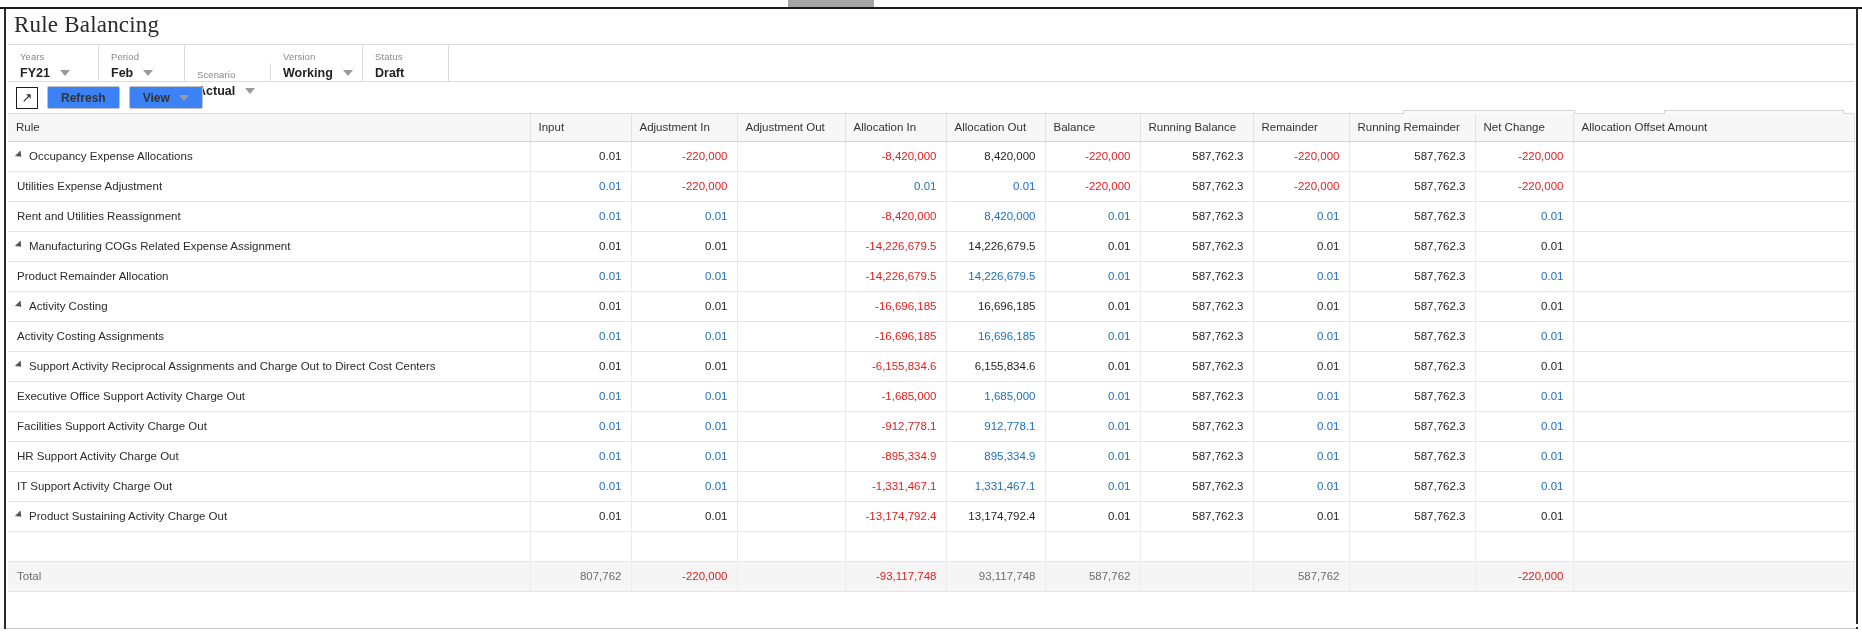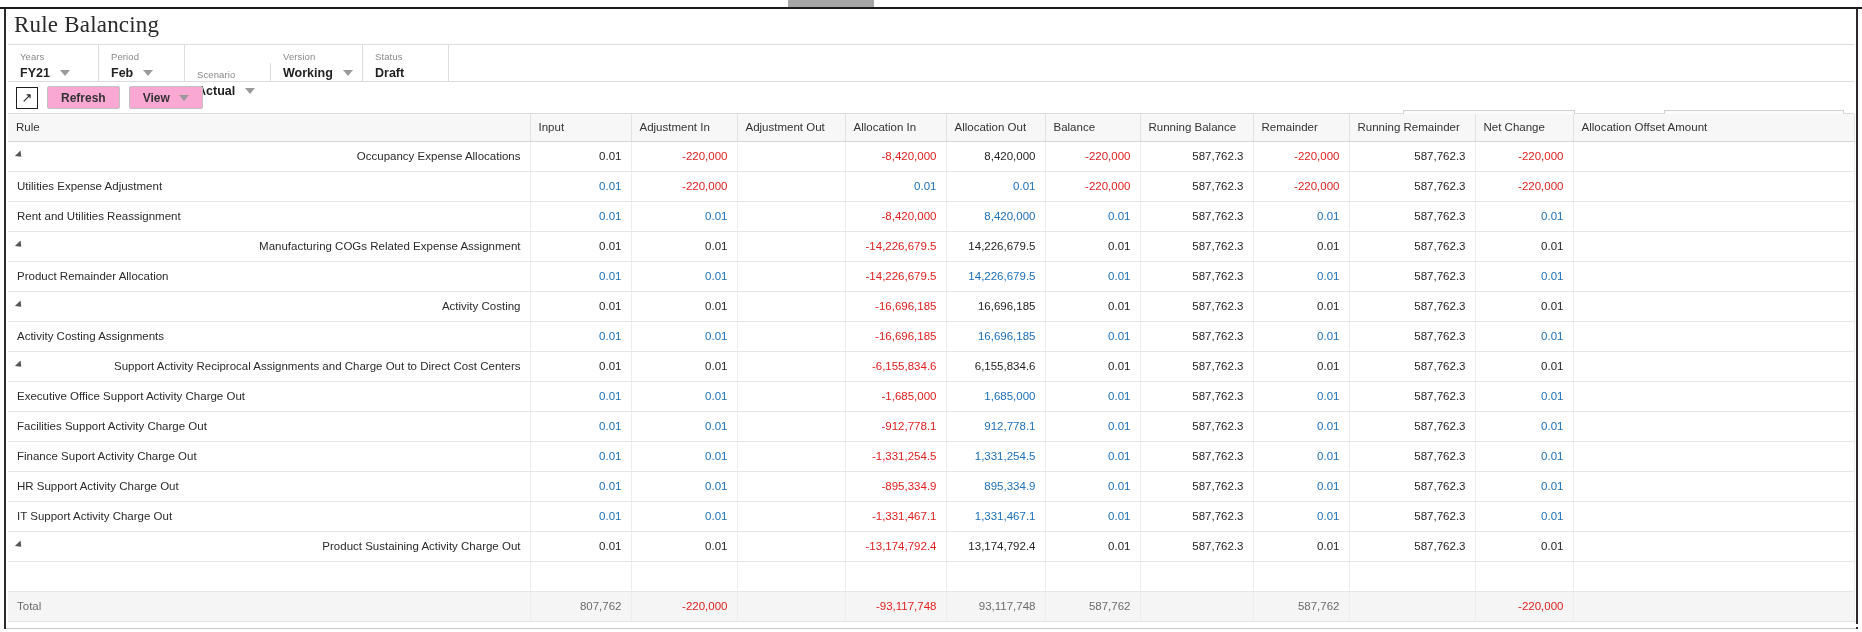--- a/index.html
+++ b/index.html
@@ -92,21 +92,21 @@
     width: 22px; height: 22px;
     border: 1px solid #1f1f1f;
     display: flex; align-items: center; justify-content: center;
     background: #fff;
     font-size: 13px; color: #1f1f1f; line-height: 1;
   }
   .tb-btn {
     margin-left: 9px;
     height: 23px; padding: 0 13px;
     border: 1px solid #c2c2c2; border-radius: 2px;
-    background: #f9a8d4;
+    background: #3b82f6;
     font-size: 12px; font-weight: bold; color: #333;
     display: flex; align-items: center; gap: 9px;
     line-height: 1;
   }
   .tb-right {
     margin-left: auto;
     display: flex; align-items: flex-end; gap: 0;
     padding-right: 10px;
     margin-top: 48px;
   }
@@ -151,21 +151,21 @@
     border-bottom: 1px solid #e6e6e6;
     border-right: 1px solid #ececec;
     padding: 0 9px;
     height: 30px;
     white-space: nowrap;
     overflow: hidden;
     vertical-align: middle;
   }
   td.num { text-align: right; }
   td.rule-cell { text-align: left; }
-  .rule-inner { display: flex; align-items: center; justify-content: space-between; }
+  .rule-inner { display: flex; align-items: center; }
   .tri {
     width: 0; height: 0;
     border-left: 5px solid #555;
     border-top: 4px solid transparent;
     border-bottom: 4px solid transparent;
     transform: rotate(45deg);
     margin-right: 7px; flex: 0 0 auto;
     position: relative; top: -1px;
   }
   .ind-0 { padding-left: 8px; }
@@ -479,38 +479,20 @@
             <td class="num v-blue">0.01</td>
             <td class="num v-black">587,762.3</td>
             <td class="num v-blue">0.01</td>
             <td class="num v-black">587,762.3</td>
             <td class="num v-blue">0.01</td>
             <td class="num v-black"></td>
           </tr>
           <tr>
             <td class="rule-cell ind-1">
               <div class="rule-inner">
-                <span>Finance Suport Activity Charge Out</span>
-              </div>
-            </td>
-            <td class="num v-blue">0.01</td>
-            <td class="num v-blue">0.01</td>
-            <td class="num v-black"></td>
-            <td class="num v-red">-1,331,254.5</td>
-            <td class="num v-blue">1,331,254.5</td>
-            <td class="num v-blue">0.01</td>
-            <td class="num v-black">587,762.3</td>
-            <td class="num v-blue">0.01</td>
-            <td class="num v-black">587,762.3</td>
-            <td class="num v-blue">0.01</td>
-            <td class="num v-black"></td>
-          </tr>
-          <tr>
-            <td class="rule-cell ind-1">
-              <div class="rule-inner">
                 <span>HR Support Activity Charge Out</span>
               </div>
             </td>
             <td class="num v-blue">0.01</td>
             <td class="num v-blue">0.01</td>
             <td class="num v-black"></td>
             <td class="num v-red">-895,334.9</td>
             <td class="num v-blue">895,334.9</td>
             <td class="num v-blue">0.01</td>
             <td class="num v-black">587,762.3</td>

